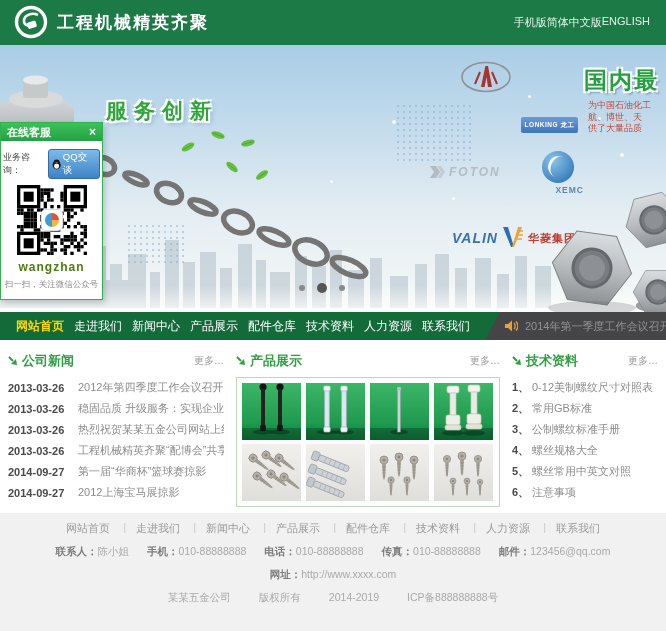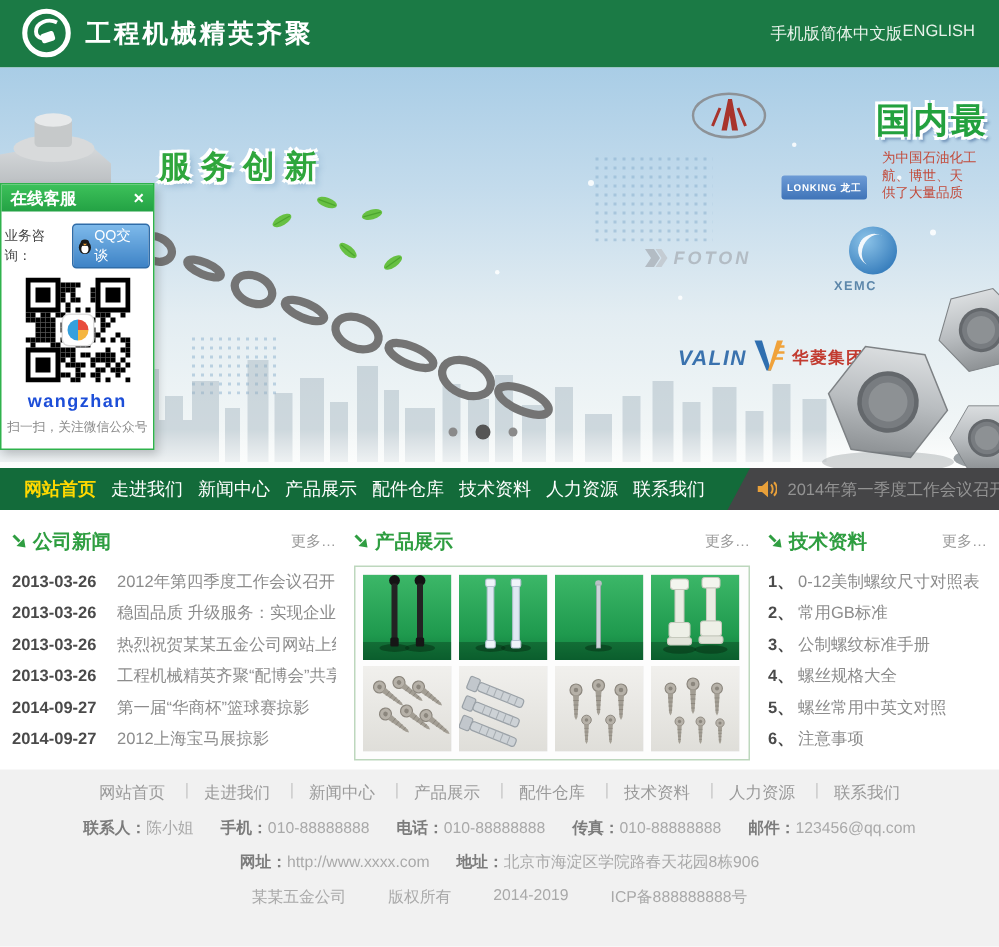--- a/index.html
+++ b/index.html
@@ -29,21 +29,21 @@
               text-shadow:-2px -2px 0 #fff,2px -2px 0 #fff,-2px 2px 0 #fff,2px 2px 0 #fff,3px 3px 2px rgba(20,60,120,.45); }
   .intro { position:absolute; left:588px; top:55px; width:80px; }
   .intro div { font-size:9px; color:#c24a3a; line-height:11.5px; white-space:nowrap; }
   .chain-svg,.leaf-svg,.nut-svg,.bolt-svg { position:absolute; }
   .brand { position:absolute; }
   .brand-h { left:460px; top:15px; }
   .brand-lonking { left:521px; top:72px; width:57px; height:16px; background:linear-gradient(180deg,#6d9bd6,#3f74b8); border-radius:2px;
                    color:#fff; font-size:6.5px; font-weight:bold; display:flex; align-items:center; justify-content:center; letter-spacing:.5px; }
   .brand-foton { left:430px; top:120px; display:flex; align-items:center; gap:3px; color:#b3bcc4; }
   .brand-foton .fot-label { font-size:12px; font-weight:bold; font-style:italic; letter-spacing:2px; }
-  .brand-xemc { left:556px; top:106px; width:52px; text-align:left; }
+  .brand-xemc { left:532px; top:106px; width:52px; text-align:right; }
   .xemc-circle { width:32px; height:32px; margin:0 auto; border-radius:50%; background:radial-gradient(circle at 35% 30%,#8cc3e8,#3a80be 75%); position:relative; overflow:hidden; }
   .xemc-circle:after { content:""; position:absolute; left:6px; top:5px; width:20px; height:22px; border-left:3px solid rgba(255,255,255,.9); border-radius:50%; transform:rotate(24deg); }
   .xemc-label { font-size:8.5px; font-weight:bold; color:#5d87aa; letter-spacing:1px; margin-top:2px; }
   .brand-valin { left:452px; top:180px; display:flex; align-items:center; gap:2px; }
   .valin-en { color:#3a72ae; font-size:14px; font-weight:bold; font-style:italic; letter-spacing:1px; }
   .valin-cn { color:#c23b30; font-size:11px; font-weight:bold; letter-spacing:1px; }
   .pager { position:absolute; left:299px; top:238px; display:flex; align-items:center; gap:12px; }
   .pager .dot { width:6px; height:6px; border-radius:50%; background:#8a8a8a; cursor:pointer; }
   .pager .dot.big { width:10px; height:10px; background:#555; }
 
@@ -53,21 +53,21 @@
   .service-title { color:#fff; font-size:11px; font-weight:bold; }
   .service-close { color:#fff; font-size:12px; font-weight:bold; cursor:pointer; line-height:1; }
   .consult-row { display:flex; align-items:center; justify-content:center; gap:3px; margin:8px 2px 6px; }
   .consult-label { font-size:9px; color:#444; }
   .qq-btn { display:flex; align-items:center; gap:2px; background:linear-gradient(180deg,#7db9ea,#3e83c6); border:1px solid #2f6ca8; border-radius:3px;
             color:#fff; font-size:9.5px; padding:1px 5px 1px 3px; cursor:pointer; }
   .qr-wrap { position:relative; width:70px; height:70px; margin:0 auto; }
   .qr-logo { position:absolute; left:25px; top:25px; width:20px; height:20px; background:#fff; border-radius:4px; box-shadow:0 0 0 1px #ddd;
              display:flex; align-items:center; justify-content:center; }
   .qr-logo span { width:14px; height:14px; border-radius:50%; background:conic-gradient(#e84c3d 0 25%,#f5b53f 25% 50%,#35a0dd 50% 100%); display:block; }
-  .qr-name { text-align:center; color:#1d4ed8; font-weight:bold; font-size:12px; margin-top:5px; letter-spacing:1px; }
+  .qr-name { text-align:center; color:#4d7c0f; font-weight:bold; font-size:12px; margin-top:5px; letter-spacing:1px; }
   .qr-tip { text-align:center; color:#8a8a8a; font-size:8.5px; margin:5px 0 8px; white-space:nowrap; }
 
   
   .navbar { position:absolute; left:0; top:312px; width:666px; height:28px; background:#454547; }
   .nav-green { position:absolute; left:0; top:0; width:500px; height:28px; background:#136b3a;
                clip-path:polygon(0 0,100% 0,calc(100% - 15px) 100%,0 100%); display:flex; align-items:center; justify-content:space-between; padding:0 30px 0 16px; }
   .nav-item { color:#fff; font-size:12px; cursor:pointer; white-space:nowrap; }
   .nav-item.active { color:#ffd800; font-weight:bold; }
   .announce { position:absolute; left:505px; top:0; height:28px; display:flex; align-items:center; gap:7px; }
   .announce-text { color:#939393; font-size:11px; cursor:pointer; white-space:nowrap; }
@@ -700,21 +700,20 @@
 
     <span class="foot-pair"><span class="lbl">联系人：</span><span class="val">陈小姐</span></span>
         <span class="foot-pair"><span class="lbl">手机：</span><span class="val">010-88888888</span></span>
         <span class="foot-pair"><span class="lbl">电话：</span><span class="val">010-88888888</span></span>
         <span class="foot-pair"><span class="lbl">传真：</span><span class="val">010-88888888</span></span>
         <span class="foot-pair"><span class="lbl">邮件：</span><span class="val">123456@qq.com</span></span>
       </div>
     <div class="foot-row">
 
     <span class="foot-pair"><span class="lbl">网址：</span><span class="val">http://www.xxxx.com</span></span>
-        <span class="foot-pair"><span class="lbl">地址：</span><span class="val">北京市海淀区学院路春天花园8栋906</span></span>
       </div>
     <div class="copy-row">
 
     <span>某某五金公司</span>
         <span>版权所有</span>
         <span>2014-2019</span>
         <span>ICP备888888888号</span>
       </div>
   </div>
 

